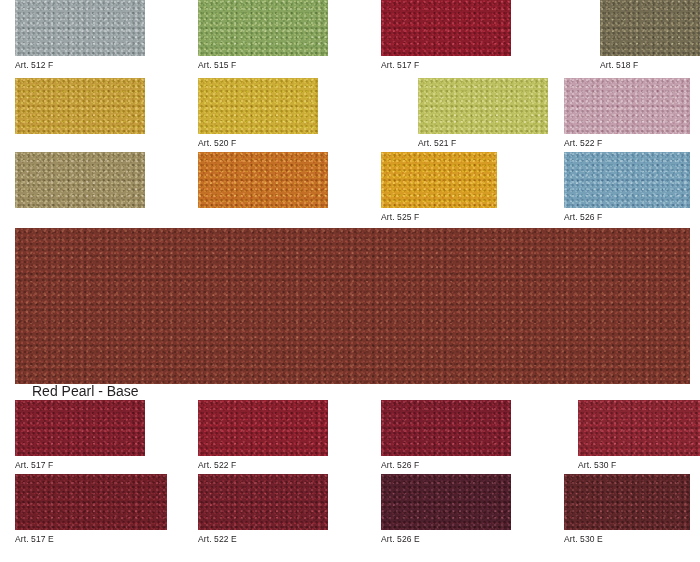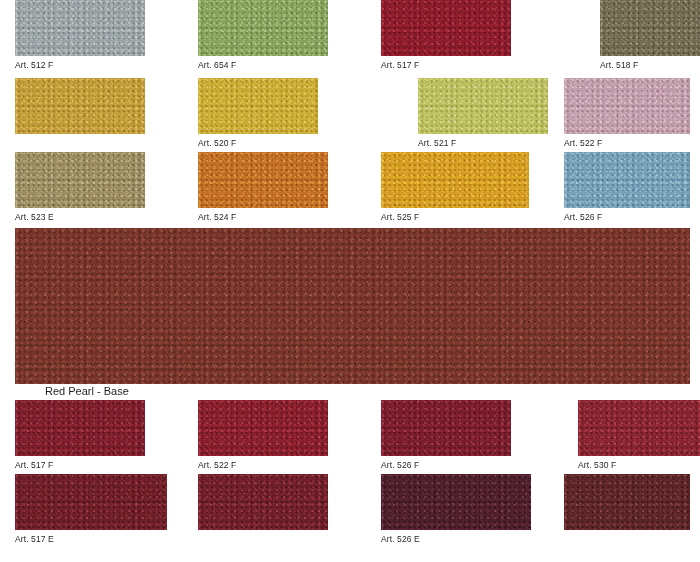--- a/index.html
+++ b/index.html
@@ -55,23 +55,23 @@
     left: 15px;
     top: 228px;
     width: 675px;
     height: 156px;
     overflow: hidden;
     background-repeat: repeat;
     background-size: 9px 9px, 6px 6px, 14px 14px, 100% 100%;
   }
   #base-label {
     position: absolute;
-    left: 17px;
+    left: 4px;
     top: 386px;
-    font-size: 11px;
+    font-size: 14px;
     line-height: 11px;
     color: #231f20;
     white-space: nowrap;
     padding-left: 28px;
   }
 
   
   .grain {
     position: absolute;
     inset: 0;
@@ -96,21 +96,21 @@
         <div class="swatch-cell" style="left: 15px; width: 130px;">
           <div class="swatch-chip" style="background-image: radial-gradient(circle at 30% 30%, rgb(185, 192, 193) 0.9px, rgba(0, 0, 0, 0) 1.6px), radial-gradient(circle at 70% 65%, rgb(126, 135, 138) 0.9px, rgba(0, 0, 0, 0) 1.6px), radial-gradient(circle at 15% 80%, rgb(185, 192, 193) 0.7px, rgba(0, 0, 0, 0) 1.4px), linear-gradient(rgb(155, 164, 166), rgb(155, 164, 166));">
             <div class="grain"></div>
           </div>
           <div class="swatch-label">Art. 512 F</div>
         </div>
         <div class="swatch-cell" style="left: 198px; width: 130px;">
           <div class="swatch-chip" style="background-image: radial-gradient(circle at 30% 30%, rgb(164, 188, 124) 0.9px, rgba(0, 0, 0, 0) 1.6px), radial-gradient(circle at 70% 65%, rgb(108, 136, 72) 0.9px, rgba(0, 0, 0, 0) 1.6px), radial-gradient(circle at 15% 80%, rgb(164, 188, 124) 0.7px, rgba(0, 0, 0, 0) 1.4px), linear-gradient(rgb(135, 164, 94), rgb(135, 164, 94));">
             <div class="grain"></div>
           </div>
-          <div class="swatch-label">Art. 654 F</div>
+          <div class="swatch-label">Art. 515 F</div>
         </div>
         <div class="swatch-cell" style="left: 381px; width: 130px;">
           <div class="swatch-chip" style="background-image: radial-gradient(circle at 30% 30%, rgb(168, 50, 66) 0.9px, rgba(0, 0, 0, 0) 1.6px), radial-gradient(circle at 70% 65%, rgb(109, 20, 32) 0.9px, rgba(0, 0, 0, 0) 1.6px), radial-gradient(circle at 15% 80%, rgb(168, 50, 66) 0.7px, rgba(0, 0, 0, 0) 1.4px), linear-gradient(rgb(139, 28, 43), rgb(139, 28, 43));">
             <div class="grain"></div>
           </div>
           <div class="swatch-label">Art. 517 F</div>
         </div>
         <div class="swatch-cell" style="left: 564px; width: 126px; margin-left: 36px;">
           <div class="swatch-chip" style="background-image: radial-gradient(circle at 30% 30%, rgb(141, 132, 104) 0.9px, rgba(0, 0, 0, 0) 1.6px), radial-gradient(circle at 70% 65%, rgb(90, 84, 64) 0.9px, rgba(0, 0, 0, 0) 1.6px), radial-gradient(circle at 15% 80%, rgb(141, 132, 104) 0.7px, rgba(0, 0, 0, 0) 1.4px), linear-gradient(rgb(115, 107, 82), rgb(115, 107, 82));">
             <div class="grain"></div>
@@ -141,29 +141,27 @@
             <div class="grain"></div>
           </div>
           <div class="swatch-label">Art. 522 F</div>
         </div>
       </div>
       <div class="swatch-row" style="top: 152px;">
         <div class="swatch-cell" style="left: 15px; width: 130px;">
           <div class="swatch-chip" style="background-image: radial-gradient(circle at 30% 30%, rgb(182, 167, 127) 0.9px, rgba(0, 0, 0, 0) 1.6px), radial-gradient(circle at 70% 65%, rgb(126, 112, 73) 0.9px, rgba(0, 0, 0, 0) 1.6px), radial-gradient(circle at 15% 80%, rgb(182, 167, 127) 0.7px, rgba(0, 0, 0, 0) 1.4px), linear-gradient(rgb(156, 141, 99), rgb(156, 141, 99));">
             <div class="grain"></div>
           </div>
-          <div class="swatch-label">Art. 523 E</div>
         </div>
         <div class="swatch-cell" style="left: 198px; width: 130px;">
           <div class="swatch-chip" style="background-image: radial-gradient(circle at 30% 30%, rgb(220, 139, 66) 0.9px, rgba(0, 0, 0, 0) 1.6px), radial-gradient(circle at 70% 65%, rgb(162, 87, 23) 0.9px, rgba(0, 0, 0, 0) 1.6px), radial-gradient(circle at 15% 80%, rgb(220, 139, 66) 0.7px, rgba(0, 0, 0, 0) 1.4px), linear-gradient(rgb(196, 111, 38), rgb(196, 111, 38));">
             <div class="grain"></div>
           </div>
-          <div class="swatch-label">Art. 524 F</div>
-        </div>
-        <div class="swatch-cell" style="left: 381px; width: 148px;">
+        </div>
+        <div class="swatch-cell" style="left: 381px; width: 116px;">
           <div class="swatch-chip" style="background-image: radial-gradient(circle at 30% 30%, rgb(234, 181, 69) 0.9px, rgba(0, 0, 0, 0) 1.6px), radial-gradient(circle at 70% 65%, rgb(179, 126, 17) 0.9px, rgba(0, 0, 0, 0) 1.6px), radial-gradient(circle at 15% 80%, rgb(234, 181, 69) 0.7px, rgba(0, 0, 0, 0) 1.4px), linear-gradient(rgb(215, 156, 35), rgb(215, 156, 35));">
             <div class="grain"></div>
           </div>
           <div class="swatch-label">Art. 525 F</div>
         </div>
         <div class="swatch-cell" style="left: 564px; width: 126px;">
           <div class="swatch-chip" style="background-image: radial-gradient(circle at 30% 30%, rgb(149, 184, 203) 0.9px, rgba(0, 0, 0, 0) 1.6px), radial-gradient(circle at 70% 65%, rgb(92, 132, 160) 0.9px, rgba(0, 0, 0, 0) 1.6px), radial-gradient(circle at 15% 80%, rgb(149, 184, 203) 0.7px, rgba(0, 0, 0, 0) 1.4px), linear-gradient(rgb(118, 160, 184), rgb(118, 160, 184));">
             <div class="grain"></div>
           </div>
           <div class="swatch-label">Art. 526 F</div>
@@ -199,31 +197,33 @@
         <div class="swatch-cell" style="left: 15px; width: 152px;">
           <div class="swatch-chip" style="background-image: radial-gradient(circle at 30% 30%, rgb(139, 52, 63) 0.9px, rgba(0, 0, 0, 0) 1.6px), radial-gradient(circle at 70% 65%, rgb(82, 21, 28) 0.9px, rgba(0, 0, 0, 0) 1.6px), radial-gradient(circle at 15% 80%, rgb(139, 52, 63) 0.7px, rgba(0, 0, 0, 0) 1.4px), linear-gradient(rgb(110, 31, 40), rgb(110, 31, 40));">
             <div class="grain"></div>
           </div>
           <div class="swatch-label">Art. 517 E</div>
         </div>
         <div class="swatch-cell" style="left: 198px; width: 130px;">
           <div class="swatch-chip" style="background-image: radial-gradient(circle at 30% 30%, rgb(141, 53, 64) 0.9px, rgba(0, 0, 0, 0) 1.6px), radial-gradient(circle at 70% 65%, rgb(84, 22, 30) 0.9px, rgba(0, 0, 0, 0) 1.6px), radial-gradient(circle at 15% 80%, rgb(141, 53, 64) 0.7px, rgba(0, 0, 0, 0) 1.4px), linear-gradient(rgb(112, 32, 42), rgb(112, 32, 42));">
             <div class="grain"></div>
           </div>
-        </div>
-        <div class="swatch-cell" style="left: 381px; width: 150px;">
+          <div class="swatch-label">Art. 522 E</div>
+        </div>
+        <div class="swatch-cell" style="left: 381px; width: 130px;">
           <div class="swatch-chip" style="background-image: radial-gradient(circle at 30% 30%, rgb(106, 52, 66) 0.9px, rgba(0, 0, 0, 0) 1.6px), radial-gradient(circle at 70% 65%, rgb(57, 20, 29) 0.9px, rgba(0, 0, 0, 0) 1.6px), radial-gradient(circle at 15% 80%, rgb(106, 52, 66) 0.7px, rgba(0, 0, 0, 0) 1.4px), linear-gradient(rgb(78, 31, 44), rgb(78, 31, 44));">
             <div class="grain"></div>
           </div>
           <div class="swatch-label">Art. 526 E</div>
         </div>
         <div class="swatch-cell" style="left: 564px; width: 126px;">
           <div class="swatch-chip" style="background-image: radial-gradient(circle at 30% 30%, rgb(122, 59, 63) 0.9px, rgba(0, 0, 0, 0) 1.6px), radial-gradient(circle at 70% 65%, rgb(67, 25, 28) 0.9px, rgba(0, 0, 0, 0) 1.6px), radial-gradient(circle at 15% 80%, rgb(122, 59, 63) 0.7px, rgba(0, 0, 0, 0) 1.4px), linear-gradient(rgb(93, 38, 41), rgb(93, 38, 41));">
             <div class="grain"></div>
           </div>
+          <div class="swatch-label">Art. 530 E</div>
         </div>
       </div>
     </div>
 
   <div id="base-panel" style="background-image: radial-gradient(circle at 30% 30%, rgb(148, 80, 63) 0.9px, rgba(0, 0, 0, 0) 1.6px), radial-gradient(circle at 70% 65%, rgb(92, 39, 31) 0.9px, rgba(0, 0, 0, 0) 1.6px), radial-gradient(circle at 15% 80%, rgb(148, 80, 63) 0.7px, rgba(0, 0, 0, 0) 1.4px), linear-gradient(rgb(118, 53, 43), rgb(118, 53, 43)); left: 15px; top: 228px; width: 675px; height: 156px;">
     <div class="grain"></div>
   </div>
   <div id="base-label">Red Pearl - Base</div>
 
 </div>

